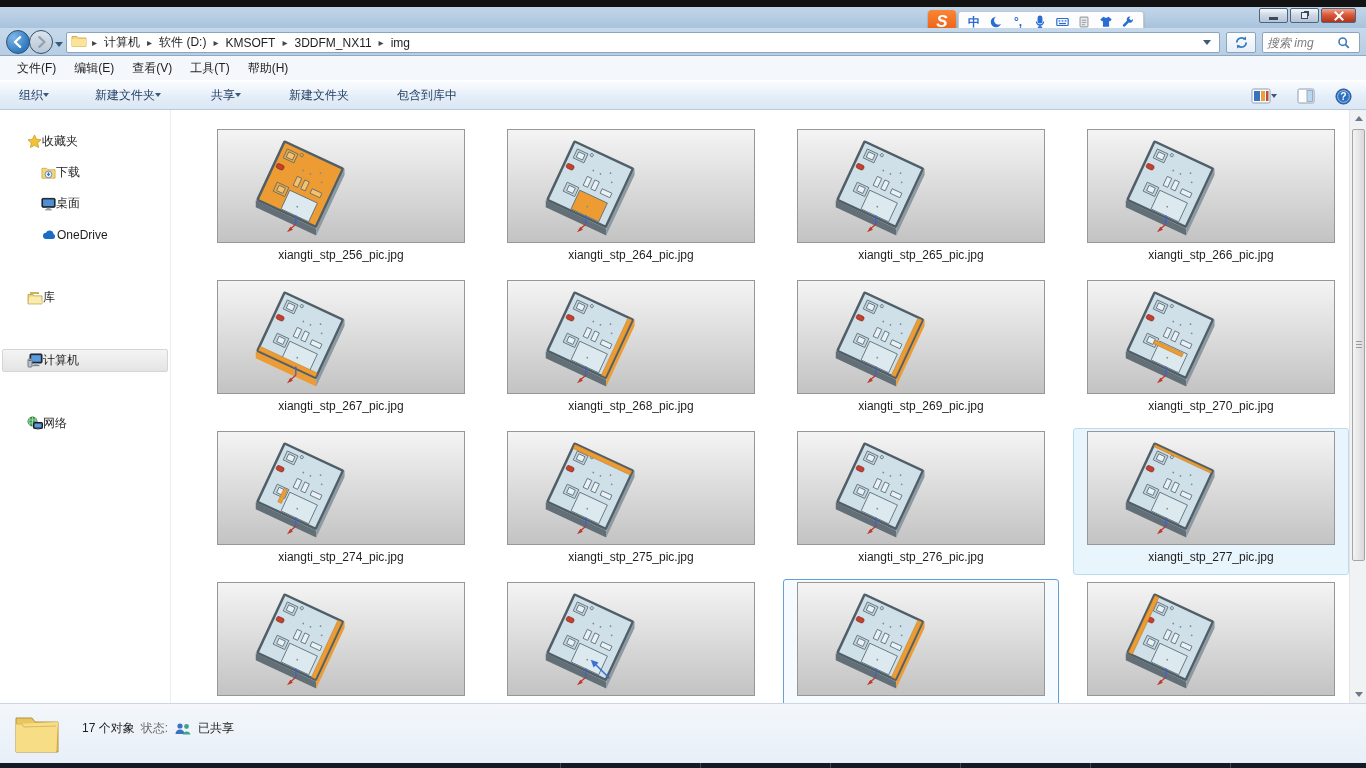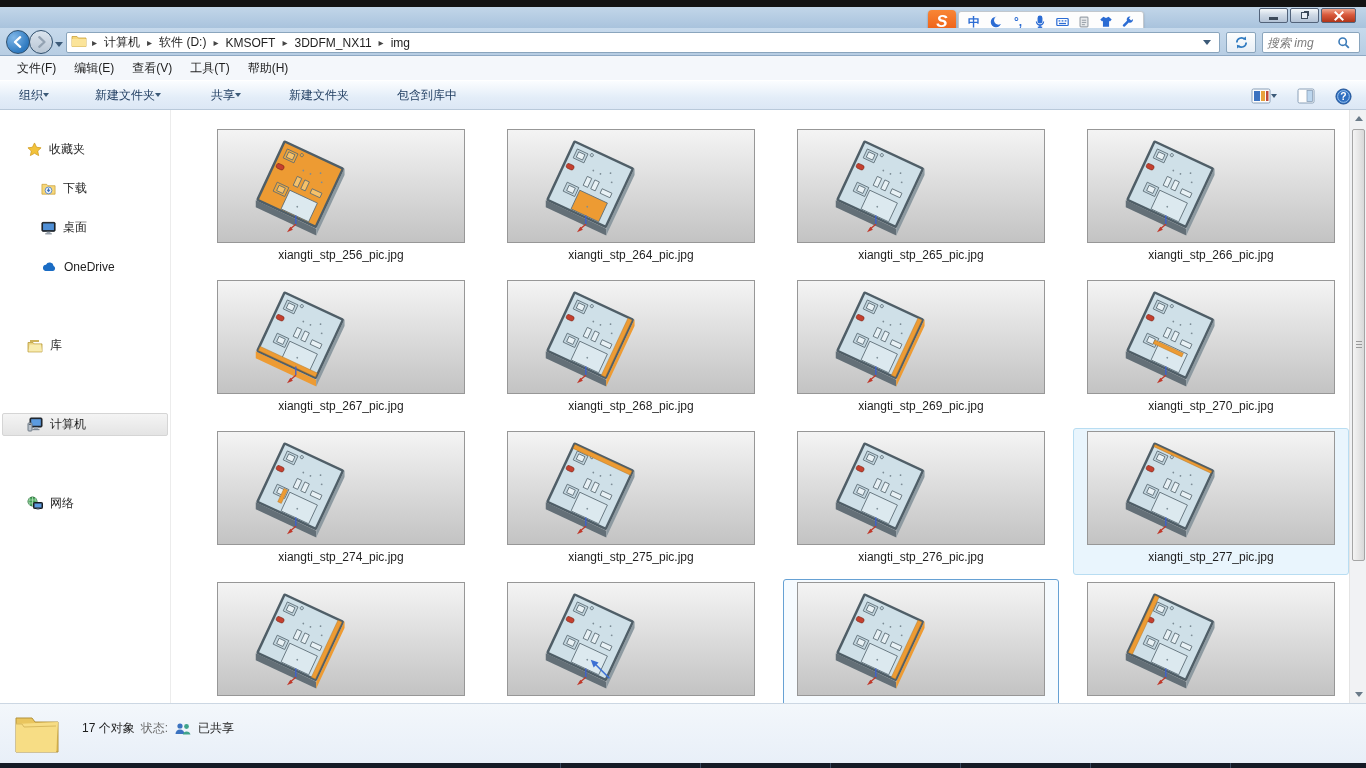--- a/index.html
+++ b/index.html
@@ -57,21 +57,21 @@
   .toolbar { position:absolute; left:0; top:80px; width:1366px; height:30px;
              background:linear-gradient(180deg,#fbfdff,#e3edf8 60%,#dce7f5); border-top:1px solid #fff; border-bottom:1px solid #b9c9da;
              display:flex; align-items:center; color:#1c3a5e; }
   .tb-item { padding:4px 11px; display:flex; align-items:center; gap:0; white-space:nowrap; }
   .tb-caret { width:0; height:0; border-left:3.5px solid transparent; border-right:3.5px solid transparent; border-top:4px solid #3c5a78; }
   .tb-right { position:absolute; right:12px; top:0; height:30px; display:flex; align-items:center; gap:16px; }
 
   
   .sidebar { position:absolute; left:0; top:110px; width:170px; height:593px; background:#fff; }
   .side-divider { position:absolute; left:170px; top:110px; width:1px; height:593px; background:#ececec; }
-  .side-item { display:flex; align-items:center; gap:7px; height:23px; padding-left:24px; margin:16px 2px; border:1px solid transparent; border-radius:2px; }
+  .side-item { display:flex; align-items:center; height:23px; padding-left:24px; margin:8px 2px; border:1px solid transparent; border-radius:2px; }
   .side-item.child { padding-left:38px; }
   .side-item.selected { background:linear-gradient(180deg,#f4f4f4,#e4e4e4); border-color:#d5d5d5; } .side-gap-l { height:24px; }
   .sidebar { padding-top:12px; }
 
   
   .grid-area { position:absolute; left:170px; top:110px; width:1179px; height:593px; overflow:hidden;
                padding:16px 0 0 26px; display:grid; grid-template-columns:repeat(4,290px); grid-auto-rows:151px; }
   .file-item { width:290px; display:flex; justify-content:center; }
   .file-inner { width:276px; height:147px; border:1px solid transparent; border-radius:3px;
                 display:flex; flex-direction:column; align-items:center; padding-top:2px; }

